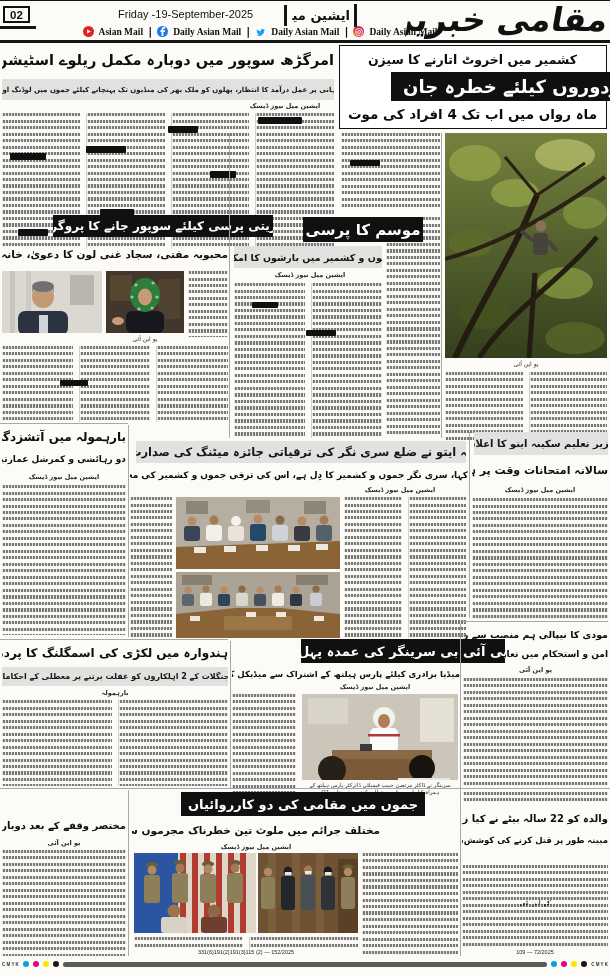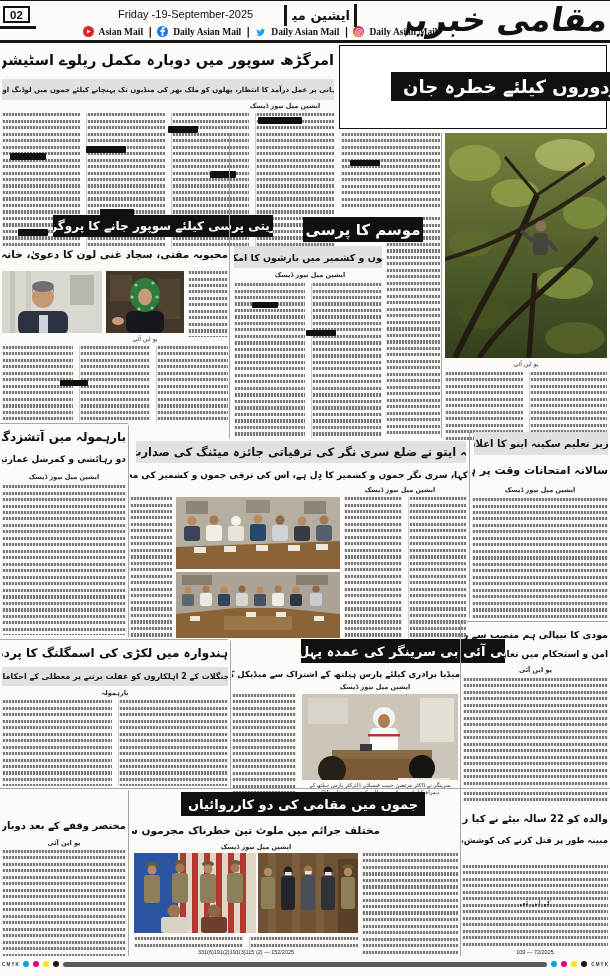--- a/index.html
+++ b/index.html
@@ -92,21 +92,23 @@
     </div>
   <div class="abs chip" style="left:258px;top:117px;width:44px;height:7px;"></div>
   <div class="abs chip" style="left:168px;top:126px;width:30px;height:7px;"></div>
   <div class="abs chip" style="left:86px;top:146px;width:40px;height:7px;"></div>
   <div class="abs chip" style="left:10px;top:153px;width:36px;height:7px;"></div>
   <div class="abs chip" style="left:210px;top:171px;width:26px;height:7px;"></div>
   <div class="abs chip" style="left:100px;top:209px;width:34px;height:7px;"></div>
   <div class="abs chip" style="left:18px;top:229px;width:30px;height:7px;"></div>
 
   <div class="abs" style="left:339px;top:45px;width:268px;height:84px;border:1.5px solid #111;background:#fff;">
+    <div class="abs urdu hl" style="left:0;top:4px;width:265px;height:20px;font-size:12.5px;line-height:20px;">کشمیر میں اخروٹ اتارنے کا سیزن</div>
     <div class="abs urdu banner-black" style="left:6px;top:26px;width:253px;height:29px;font-size:18px;">مزدوروں کیلئے خطرہ جان</div>
+    <div class="abs urdu hl" style="left:0;top:58px;width:265px;height:21px;font-size:13.5px;line-height:21px;">ماہ رواں میں اب تک 4 افراد کی موت</div>
   </div>
 
   <div class="abs photo" style="left:445px;top:133px;width:162px;height:225px;">
     <svg viewBox="0 0 162 225" preserveAspectRatio="none">
       <defs>
           <linearGradient id="tg" x1="0" y1="0" x2="0" y2="1">
             <stop offset="0" stop-color="#74813d"></stop>
             <stop offset="1" stop-color="#33401d"></stop>
           </linearGradient>
         </defs>

